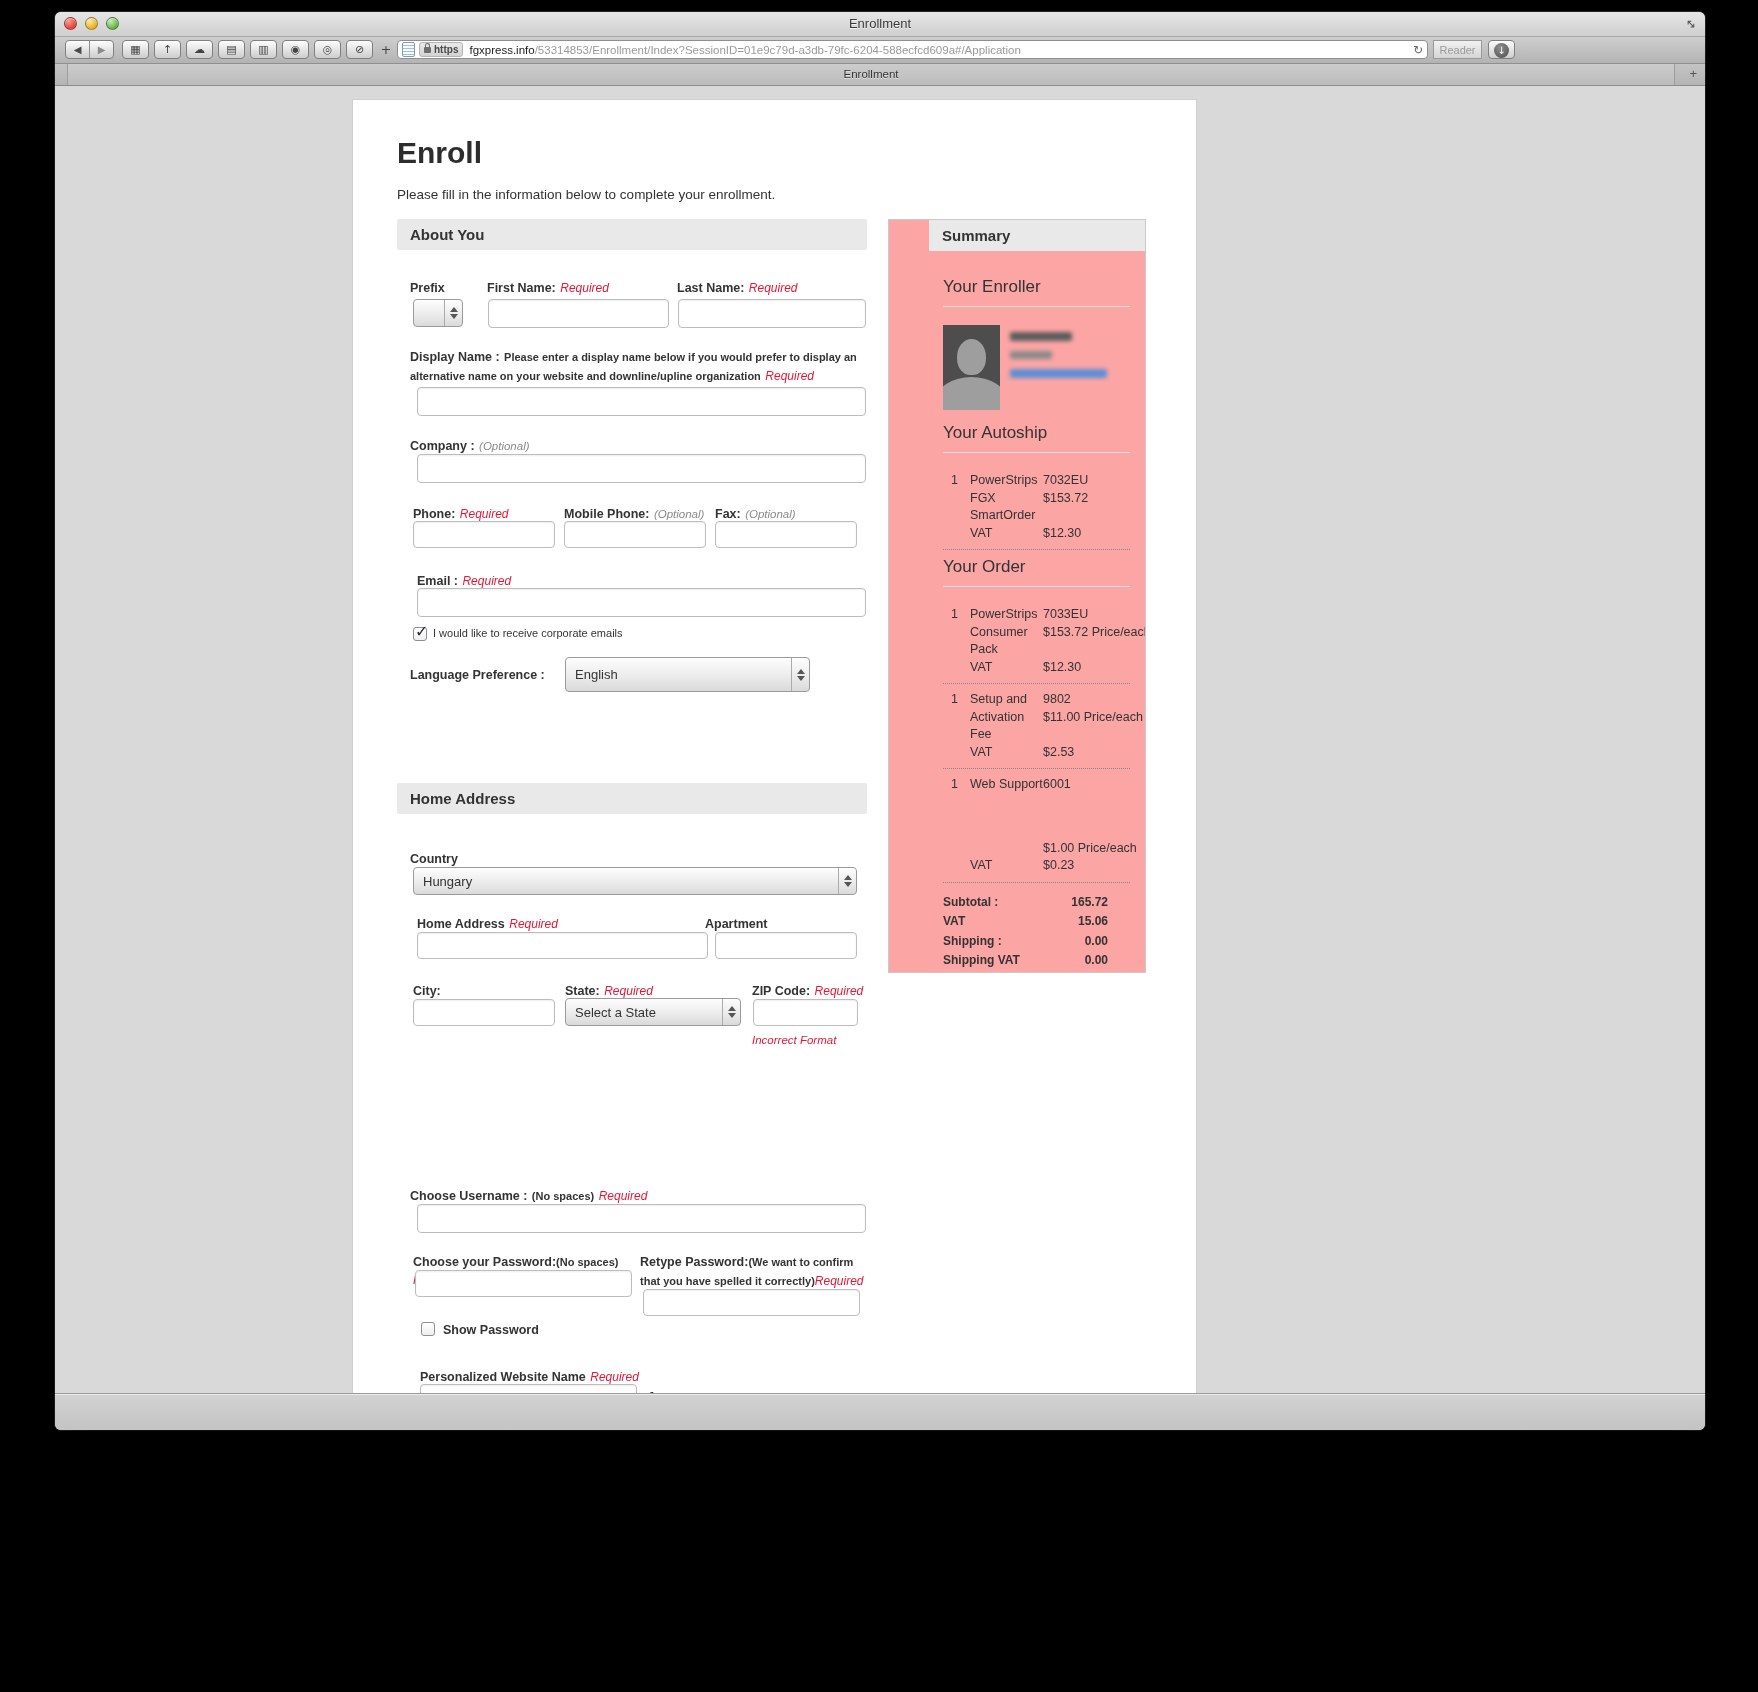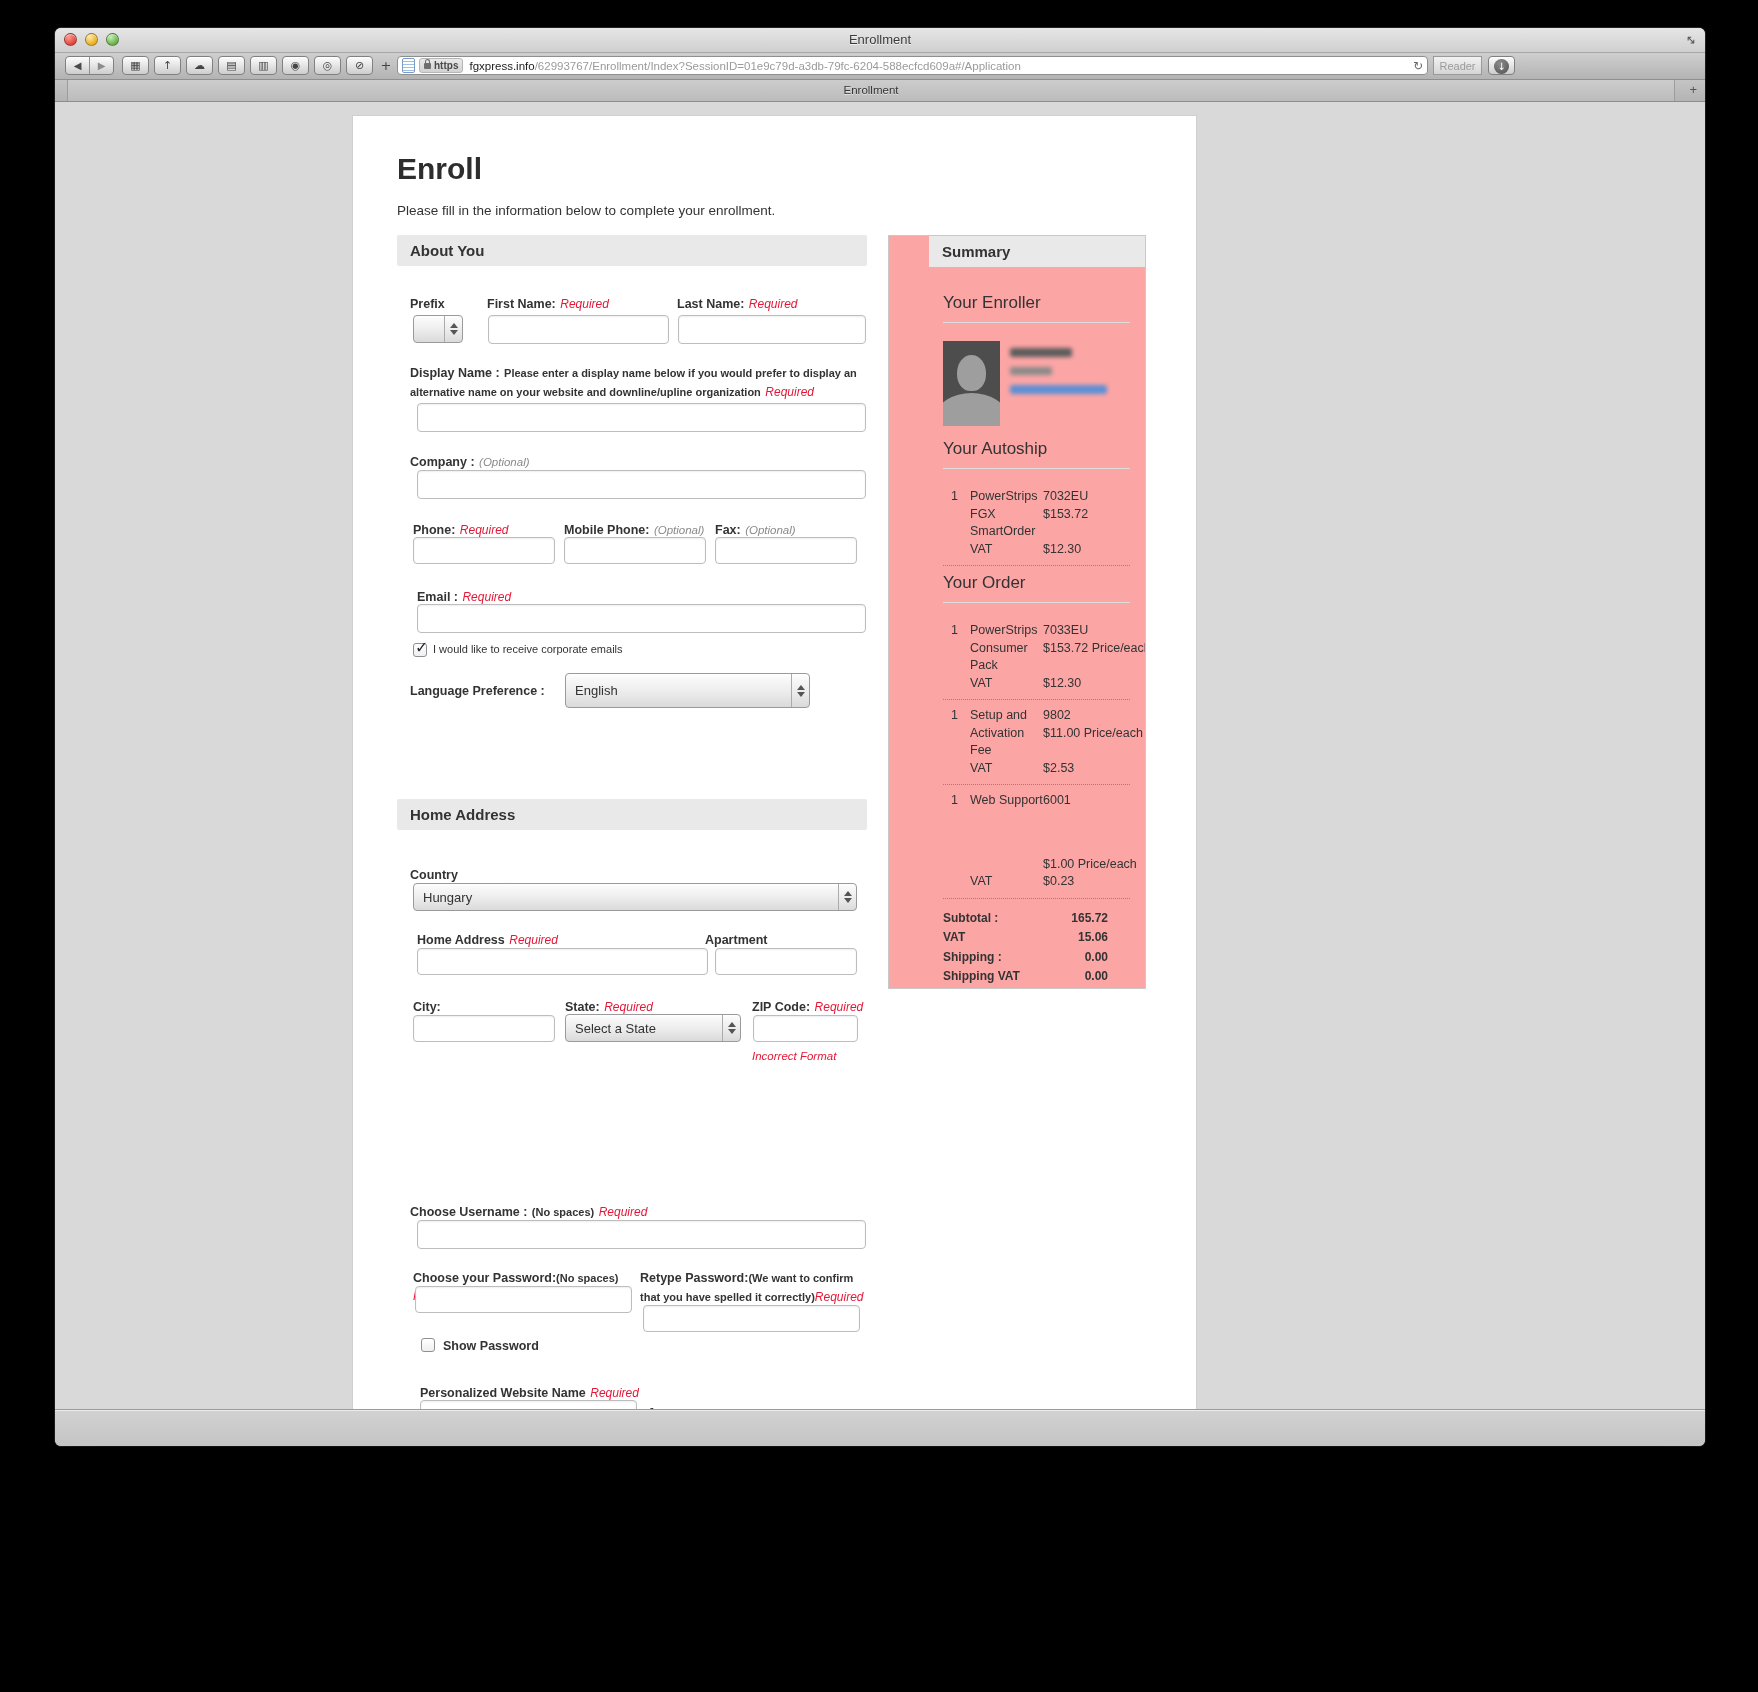--- a/index.html
+++ b/index.html
@@ -1,17 +1,17 @@
 <!DOCTYPE html>
 <html><head>
 <meta charset="utf-8">
 <style>
   html,body{margin:0;padding:0;background:#000;}
   body{width:1758px;height:1692px;position:relative;font-family:"Liberation Sans","DejaVu Sans",sans-serif;-webkit-font-smoothing:antialiased;}
-  .window{position:absolute;left:55px;top:28px;width:1650px;height:1418px;border-radius:6px;overflow:hidden;
+  .window{position:absolute;left:55px;top:12px;width:1650px;height:1418px;border-radius:6px;overflow:hidden;
           box-shadow:0 18px 45px rgba(0,0,0,.75), 0 0 0 1px #2a2a2a;background:#d9d9d9;}
   
   .titlebar{position:relative;height:24px;background:linear-gradient(#e6e6e6,#cfcfcf);border-bottom:1px solid #a8a8a8;}
   .lights{position:absolute;left:9px;top:5px;display:flex;gap:8px;}
   .light{width:13px;height:13px;border-radius:50%;border:1px solid rgba(0,0,0,.35);box-sizing:border-box;box-shadow:inset 0 1px 1px rgba(255,255,255,.6);}
   .light.red{background:radial-gradient(circle at 35% 30%, #ff9a92, #e0443a 70%);}
   .light.yellow{background:radial-gradient(circle at 35% 30%, #ffe9a8, #e9af1e 70%);}
   .light.green{background:radial-gradient(circle at 35% 30%, #c4efb2, #67b045 70%);}
   .wtitle{position:absolute;left:0;right:0;top:0;line-height:24px;text-align:center;font-size:13px;color:#3a3a3a;text-shadow:0 1px 0 rgba(255,255,255,.7);}
   .fsicon{position:absolute;right:9px;top:5px;font-family:"DejaVu Sans",sans-serif;font-size:12px;color:#555;transform:rotate(45deg);}
@@ -138,21 +138,21 @@
         <span>⊘</span>
       </div>
     <div class="tbtn" style="left:323px;width:16px;border:none;background:none;box-shadow:none;font-size:13px;">+</div>
 
     <div class="urlfield">
       <span class="pageicon"></span>
       <span class="httpsbadge">
         <span class="lock"></span>
         <span>https</span>
       </span>
-      <span class="urltext"><b>fgxpress.info</b><span>/62993767/Enrollment/Index?SessionID=01e9c79d-a3db-79fc-6204-588ecfcd609a#/Application</span></span>
+      <span class="urltext"><b>fgxpress.info</b><span>/53314853/Enrollment/Index?SessionID=01e9c79d-a3db-79fc-6204-588ecfcd609a#/Application</span></span>
       <span class="refresh">↻</span>
     </div>
 
     <div class="readerbtn">Reader</div>
     <div class="dlbtn tbtn">
       <span class="circ">↓</span>
     </div>
   </div>
 
   <div class="tabbar">

